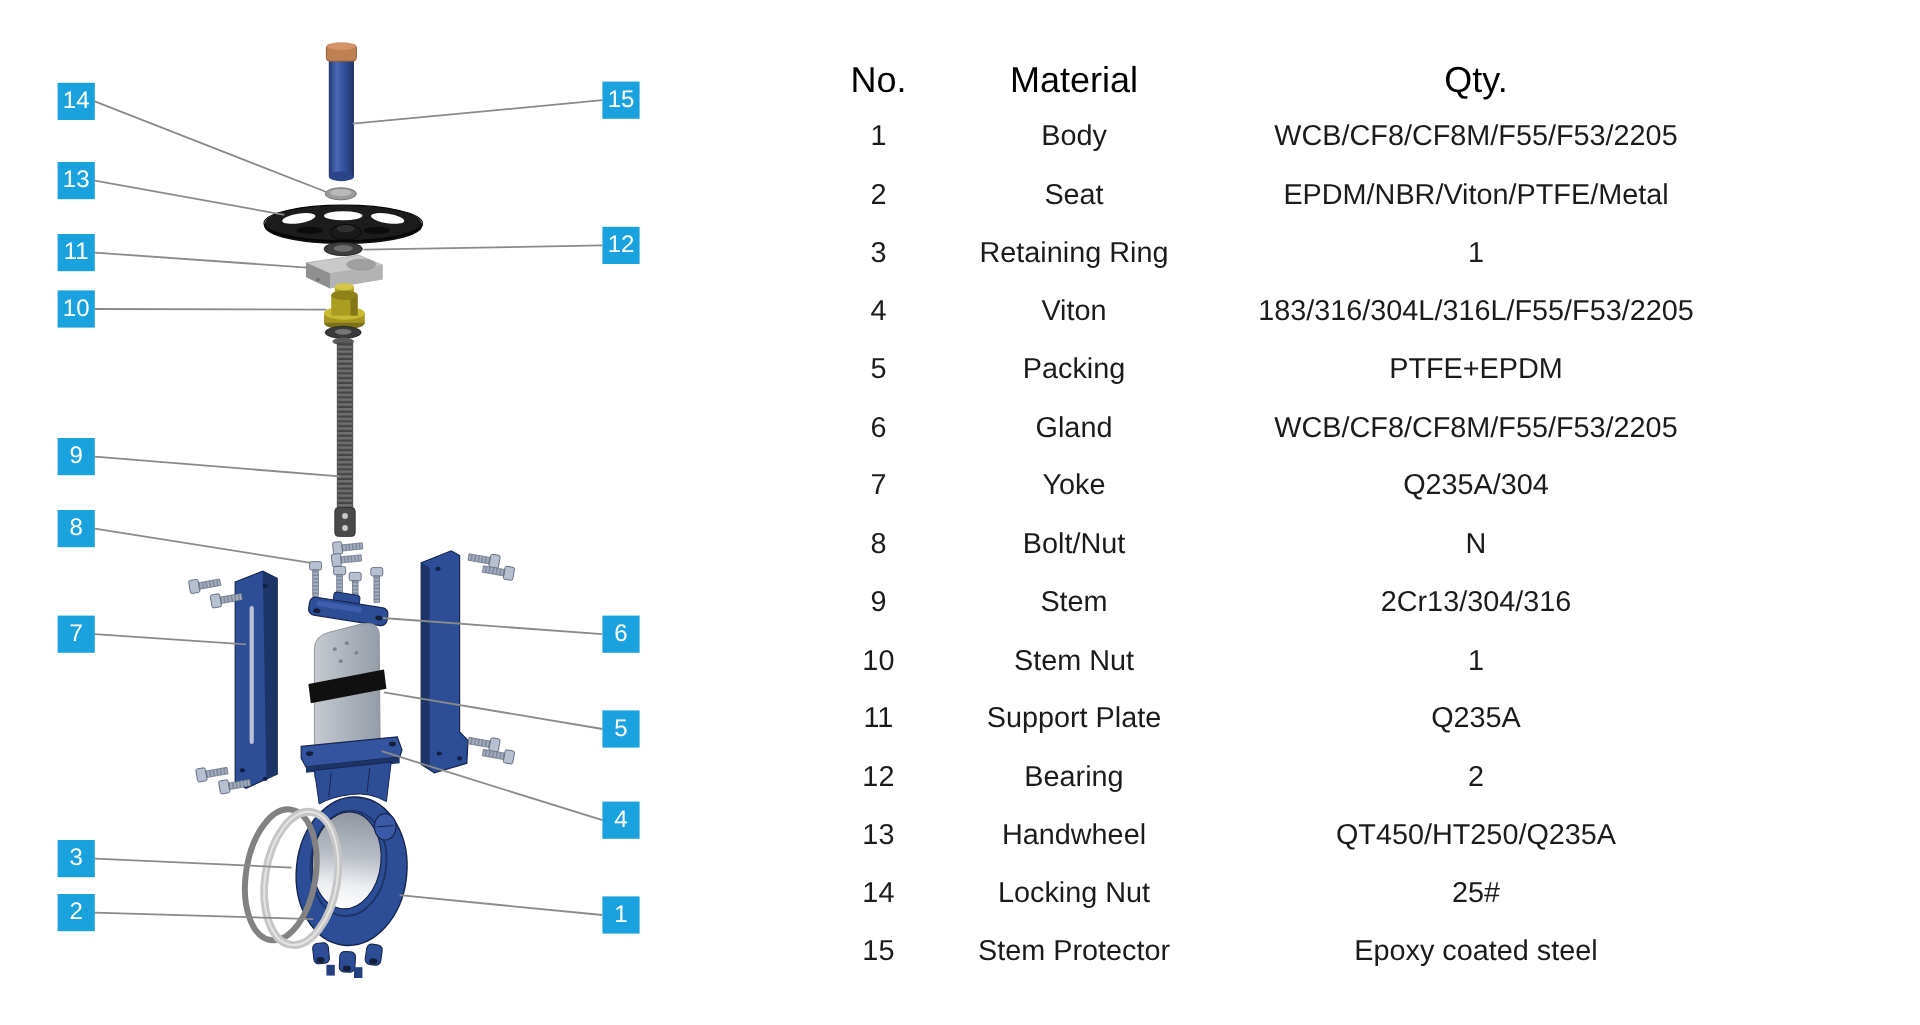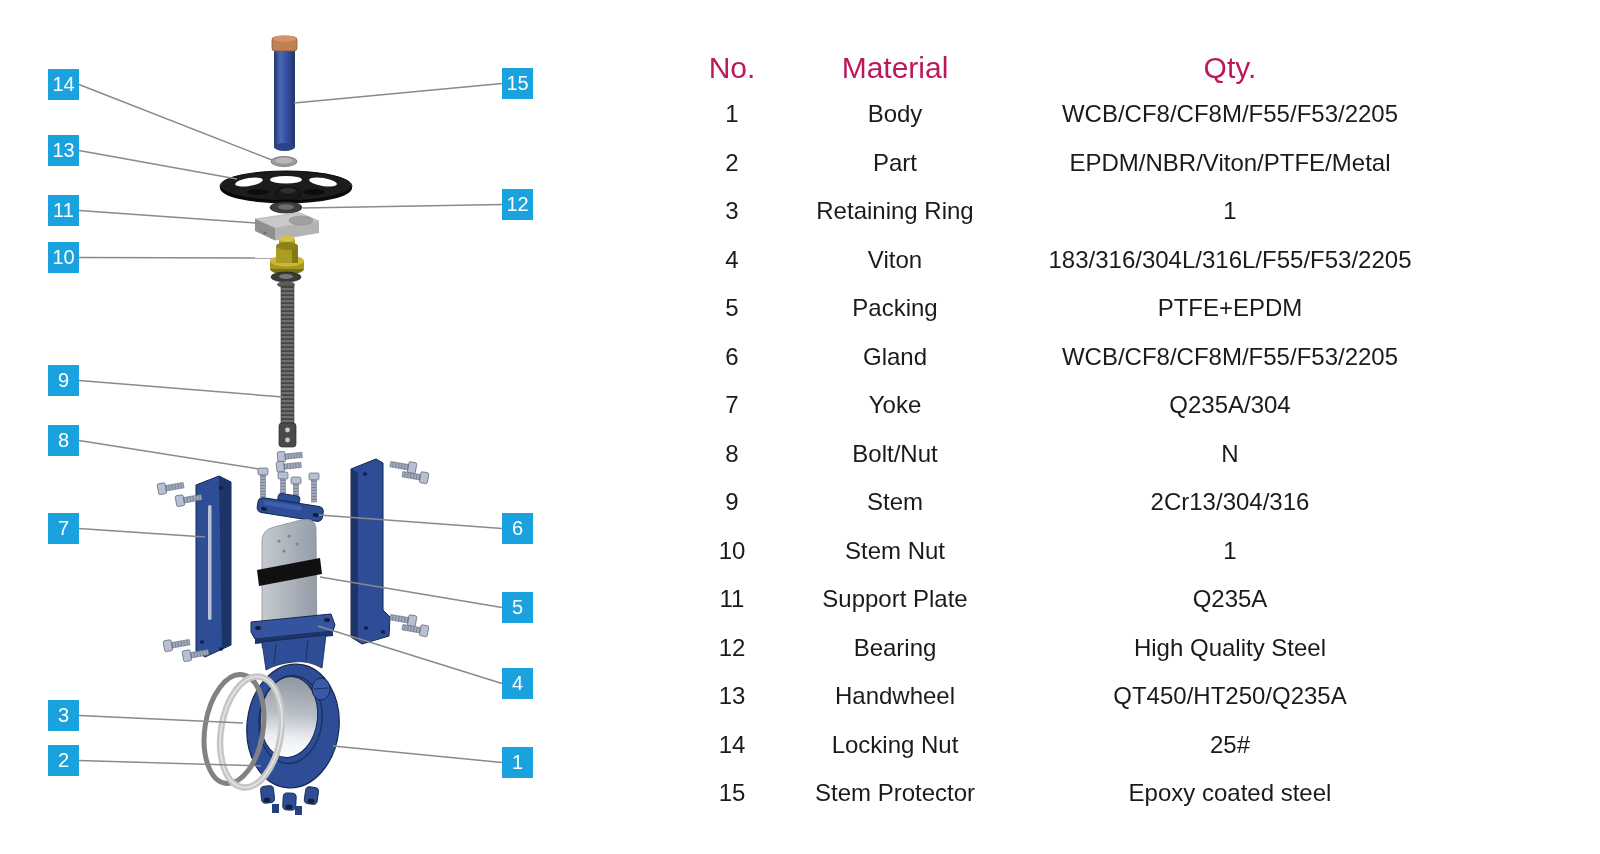--- a/index.html
+++ b/index.html
@@ -243,36 +243,36 @@
         <div class="callout" style="left: 502px; top: 68px; background: rgb(26, 162, 222);">15</div>
         <div class="callout" style="left: 502px; top: 189px; background: rgb(26, 162, 222);">12</div>
         <div class="callout" style="left: 502px; top: 513px; background: rgb(26, 162, 222);">6</div>
         <div class="callout" style="left: 502px; top: 592px; background: rgb(26, 162, 222);">5</div>
         <div class="callout" style="left: 502px; top: 668px; background: rgb(26, 162, 222);">4</div>
         <div class="callout" style="left: 502px; top: 747px; background: rgb(26, 162, 222);">1</div>
       </div>
   </div>
 
   <div class="parts-table">
-    <div class="thead" id="thead" style="color: #be185d;">
+    <div class="thead" id="thead" style="color: #000000;">
       <div class="cell">No.</div>
       <div class="cell">Material</div>
       <div class="cell">Qty.</div>
     </div>
     <div id="rows">
       <div class="trow">
         <div class="cell">1</div>
         <div class="cell">Body</div>
         <div class="cell">WCB/CF8/CF8M/F55/F53/2205</div>
         <div class="cell">1</div>
       </div>
 
       <div class="trow">
         <div class="cell">2</div>
-        <div class="cell">Part</div>
+        <div class="cell">Seat</div>
         <div class="cell">EPDM/NBR/Viton/PTFE/Metal</div>
         <div class="cell">1</div>
       </div>
 
       <div class="trow">
         <div class="cell">3</div>
         <div class="cell">Retaining Ring</div>
         <div class="cell">1</div>
       </div>
 
@@ -326,21 +326,20 @@
       <div class="trow">
         <div class="cell">11</div>
         <div class="cell">Support Plate</div>
         <div class="cell">Q235A</div>
         <div class="cell">1</div>
       </div>
 
       <div class="trow">
         <div class="cell">12</div>
         <div class="cell">Bearing</div>
-        <div class="cell">High Quality Steel</div>
         <div class="cell">2</div>
       </div>
 
       <div class="trow">
         <div class="cell">13</div>
         <div class="cell">Handwheel</div>
         <div class="cell">QT450/HT250/Q235A</div>
         <div class="cell">1</div>
       </div>
 

